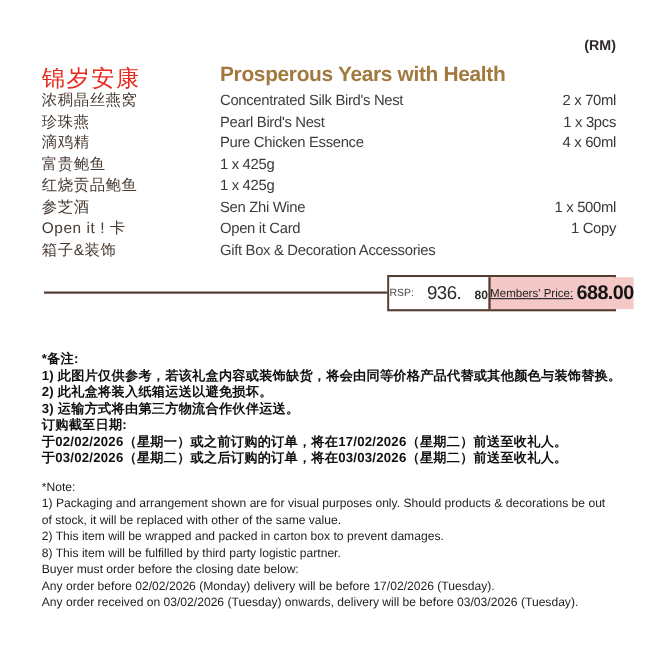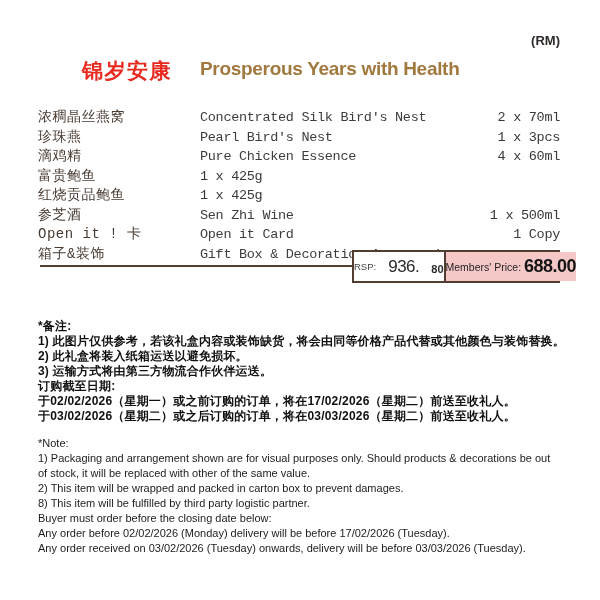--- a/index.html
+++ b/index.html
@@ -16,30 +16,29 @@
     font-family:"Liberation Sans","DejaVu Sans",sans-serif;
     overflow:hidden;
   }
   .rm-label{
     position:absolute;top:33px;right:40px;
     font-size:13px;font-weight:bold;color:#2e2a28;
   }
   .title-row{position:absolute;top:57px;left:38px;right:40px;height:28px;}
   .title-zh{
     position:absolute;left:0;top:0;
-    font-size:21px;font-weight:bold;color:var(--title-red);
+    font-size:21px;font-weight:normal;color:var(--title-red);
     letter-spacing:1.5px;
-    margin-left:44px;
   }
   .title-en{
     position:absolute;left:162px;top:1px;
     font-size:19px;font-weight:bold;color:var(--heading-gold);
     letter-spacing:-0.3px;
   }
-  .items-table{position:absolute;top:108px;left:38px;width:522px;font-family:Liberation Mono, monospace;}
+  .items-table{position:absolute;top:82px;left:38px;width:522px;}
   .item-row{
     display:flex;align-items:baseline;height:19.5px;
   }
   .item-name-zh{
     width:162px;flex:0 0 162px;
     font-size:14px;color:#473a31;letter-spacing:0.5px;
     white-space:nowrap;
   }
   .item-name-en{
     flex:1 1 auto;
@@ -67,21 +66,21 @@
   }
   .rsp-label{font-size:9.5px;color:#454545;}
   .rsp-amount-main{font-size:17px;color:#2b2b2b;letter-spacing:-0.5px;}
   .rsp-amount-cents{font-size:11px;color:#2b2b2b;position:relative;top:2px;font-weight:bold;}
   .members-section{
     flex:1 1 auto;background:var(--members-pink);
     border-left:2px solid var(--accent-maroon);
     display:flex;align-items:center;justify-content:center;
     gap:3px;white-space:nowrap;
   }
-  .members-label{font-size:10.5px;color:#1f1f1f;}
+  .members-label{font-size:10.5px;color:#1f1f1f;text-decoration:underline;}
   .members-amount{font-size:18px;font-weight:bold;color:#141414;letter-spacing:-0.5px;}
   .notes-zh{
     position:absolute;top:319px;left:38px;width:540px;
     font-size:12px;font-weight:bold;color:#101010;line-height:15px;
     letter-spacing:0.2px;
   }
   .notes-en{
     position:absolute;top:436px;left:38px;width:524px;
     font-size:11px;color:#1c1c1c;line-height:15px;
   }

